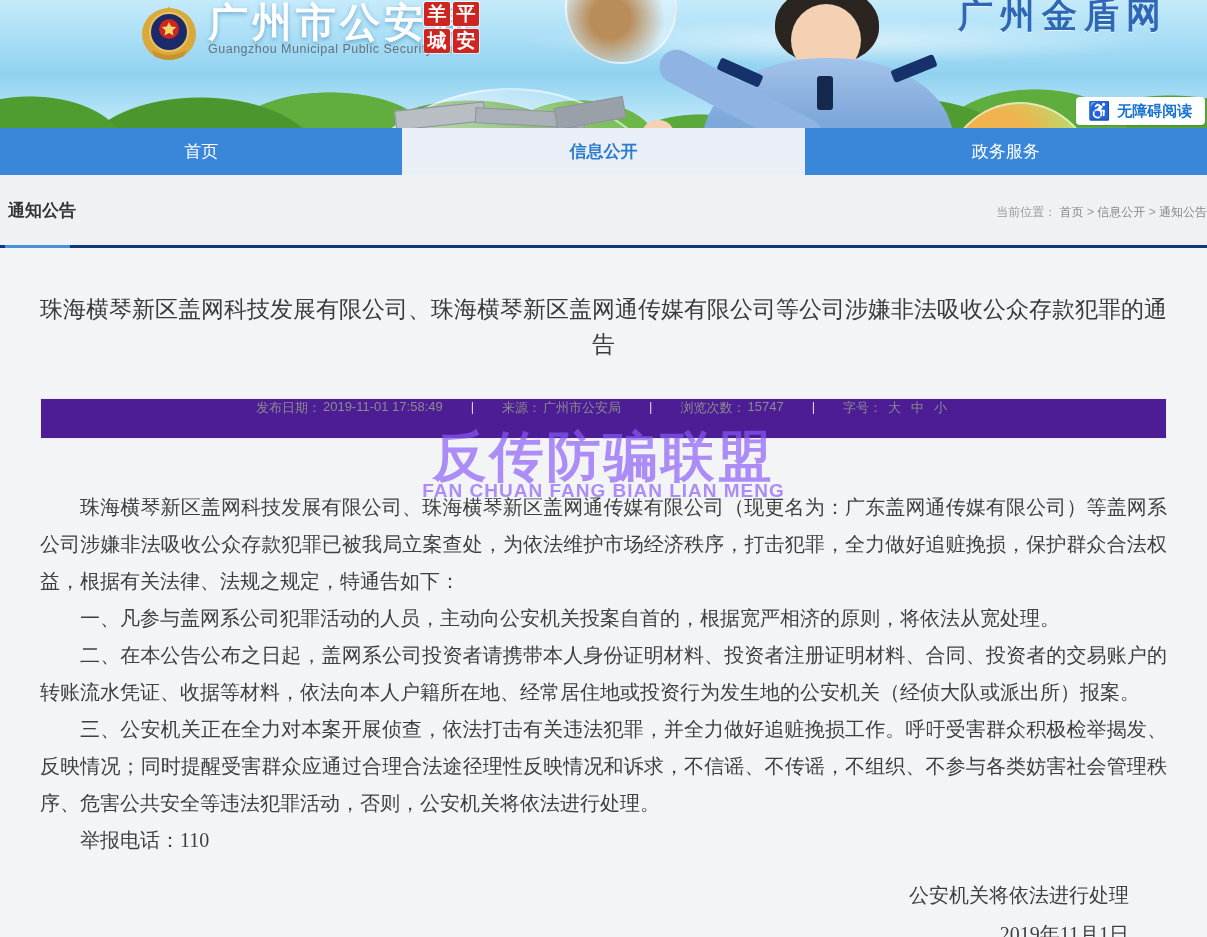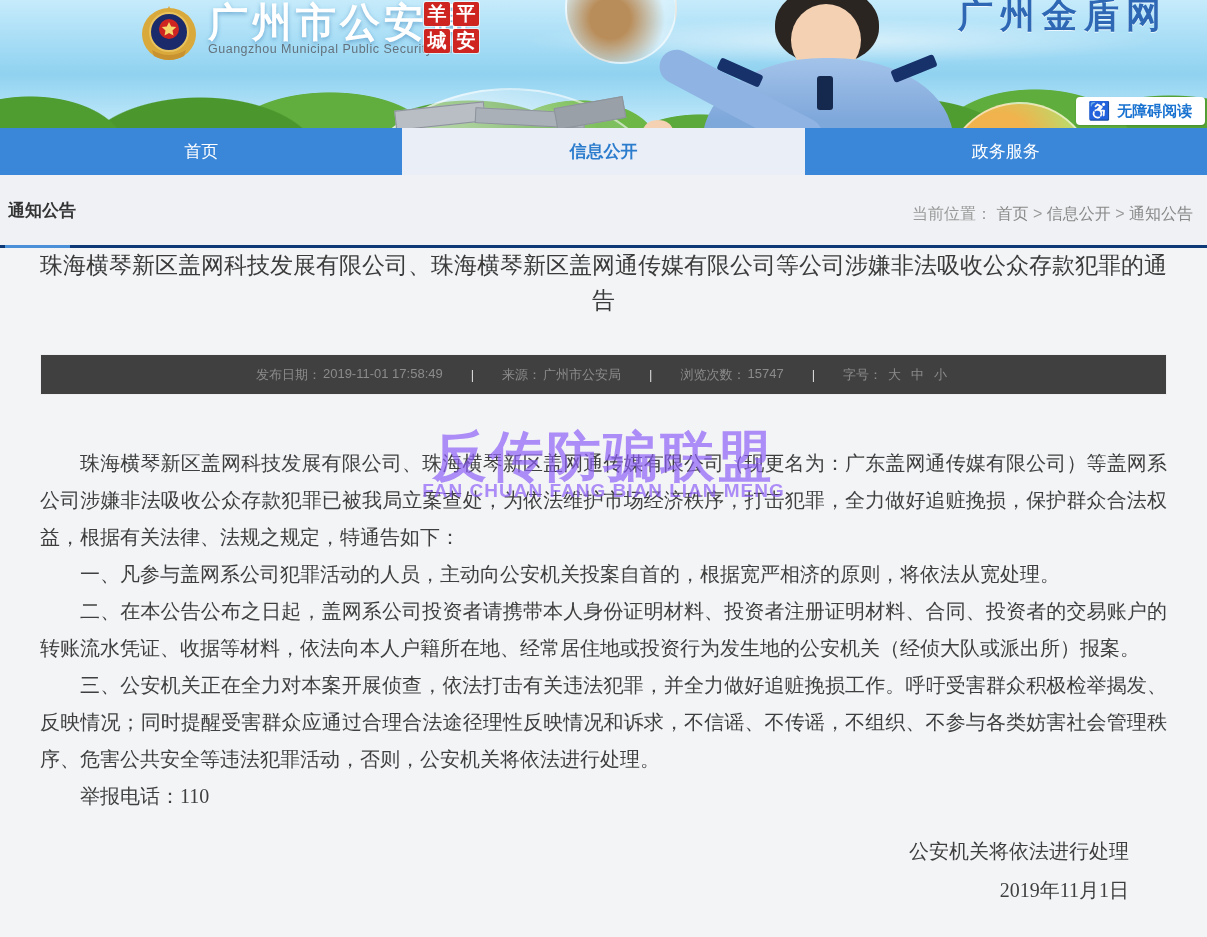--- a/index.html
+++ b/index.html
@@ -64,31 +64,31 @@
 
   
   .nav{display:flex;height:47px;background:#3a86d8}
   .nav a{flex:1;display:flex;align-items:center;justify-content:center;font-size:17px;color:#ffffff;
     text-decoration:none;cursor:pointer}
   .nav a.active{background:#e9eef7;color:#2b7ccd;font-weight:bold}
 
   
   .band{position:relative;height:73px;background:#eff1f4}
   .band .sec-title{position:absolute;left:8px;top:24px;font-size:17px;font-weight:bold;color:#333}
-  .crumbs{position:absolute;right:14px;top:29px;font-size:16px;color:#999}
+  .crumbs{position:absolute;right:0;top:29px;font-size:12px;color:#999}
   .crumbs .item{color:#888;cursor:pointer}
   .band .rule{position:absolute;left:0;right:0;bottom:0;height:3px;background:#0d3a77}
   .band .rule-lead{position:absolute;left:5px;bottom:0;height:3px;width:65px;background:#4a90d8;z-index:1}
 
   
   .content{position:relative;height:689px;background:#f3f4f6}
-  .art-title{width:1127px;margin:0 auto;text-align:center;font-size:23px;line-height:35px;
+  .art-title{width:1127px;margin:0 auto;padding-top:44px;text-align:center;font-size:23px;line-height:35px;
     color:#3b3b3b;font-weight:normal;font-family:"Liberation Sans",sans-serif}
-  .meta{width:1127px;height:41px;margin:36px auto 0;background:#404040;border:1px solid #eeeef1;
-    display:flex;align-items:center;justify-content:center;gap:14px;font-size:13px;color:#8b8b8b}
+  .meta{width:1127px;height:41px;margin:36px auto 0;background:#4c1d95;border:1px solid #eeeef1;
+    display:flex;justify-content:center;gap:14px;font-size:13px;color:#8b8b8b}
   .meta .group{display:flex;gap:2px}
   .meta .sep{color:#d9d9d9;margin:0 14px}
   .meta .fs{cursor:pointer;margin:0 4px}
   .body{width:1127px;margin:17px auto;padding-top:33px;font-family:"Liberation Serif",serif;
     font-size:20px;line-height:37px;color:#3f3f3f;text-align:justify}
   .body p{text-indent:2em}
   .sign{width:1127px;margin:2px auto 0;text-align:right;padding-right:38px;
     font-family:"Liberation Serif",serif;font-size:20px;line-height:39px;color:#3f3f3f}
   .watermark{position:absolute;top:180px;left:50%;transform:translateX(-50%);text-align:center;
     color:#8b5cf6;opacity:.68;pointer-events:none;z-index:3;font-family:"Liberation Sans",sans-serif}

